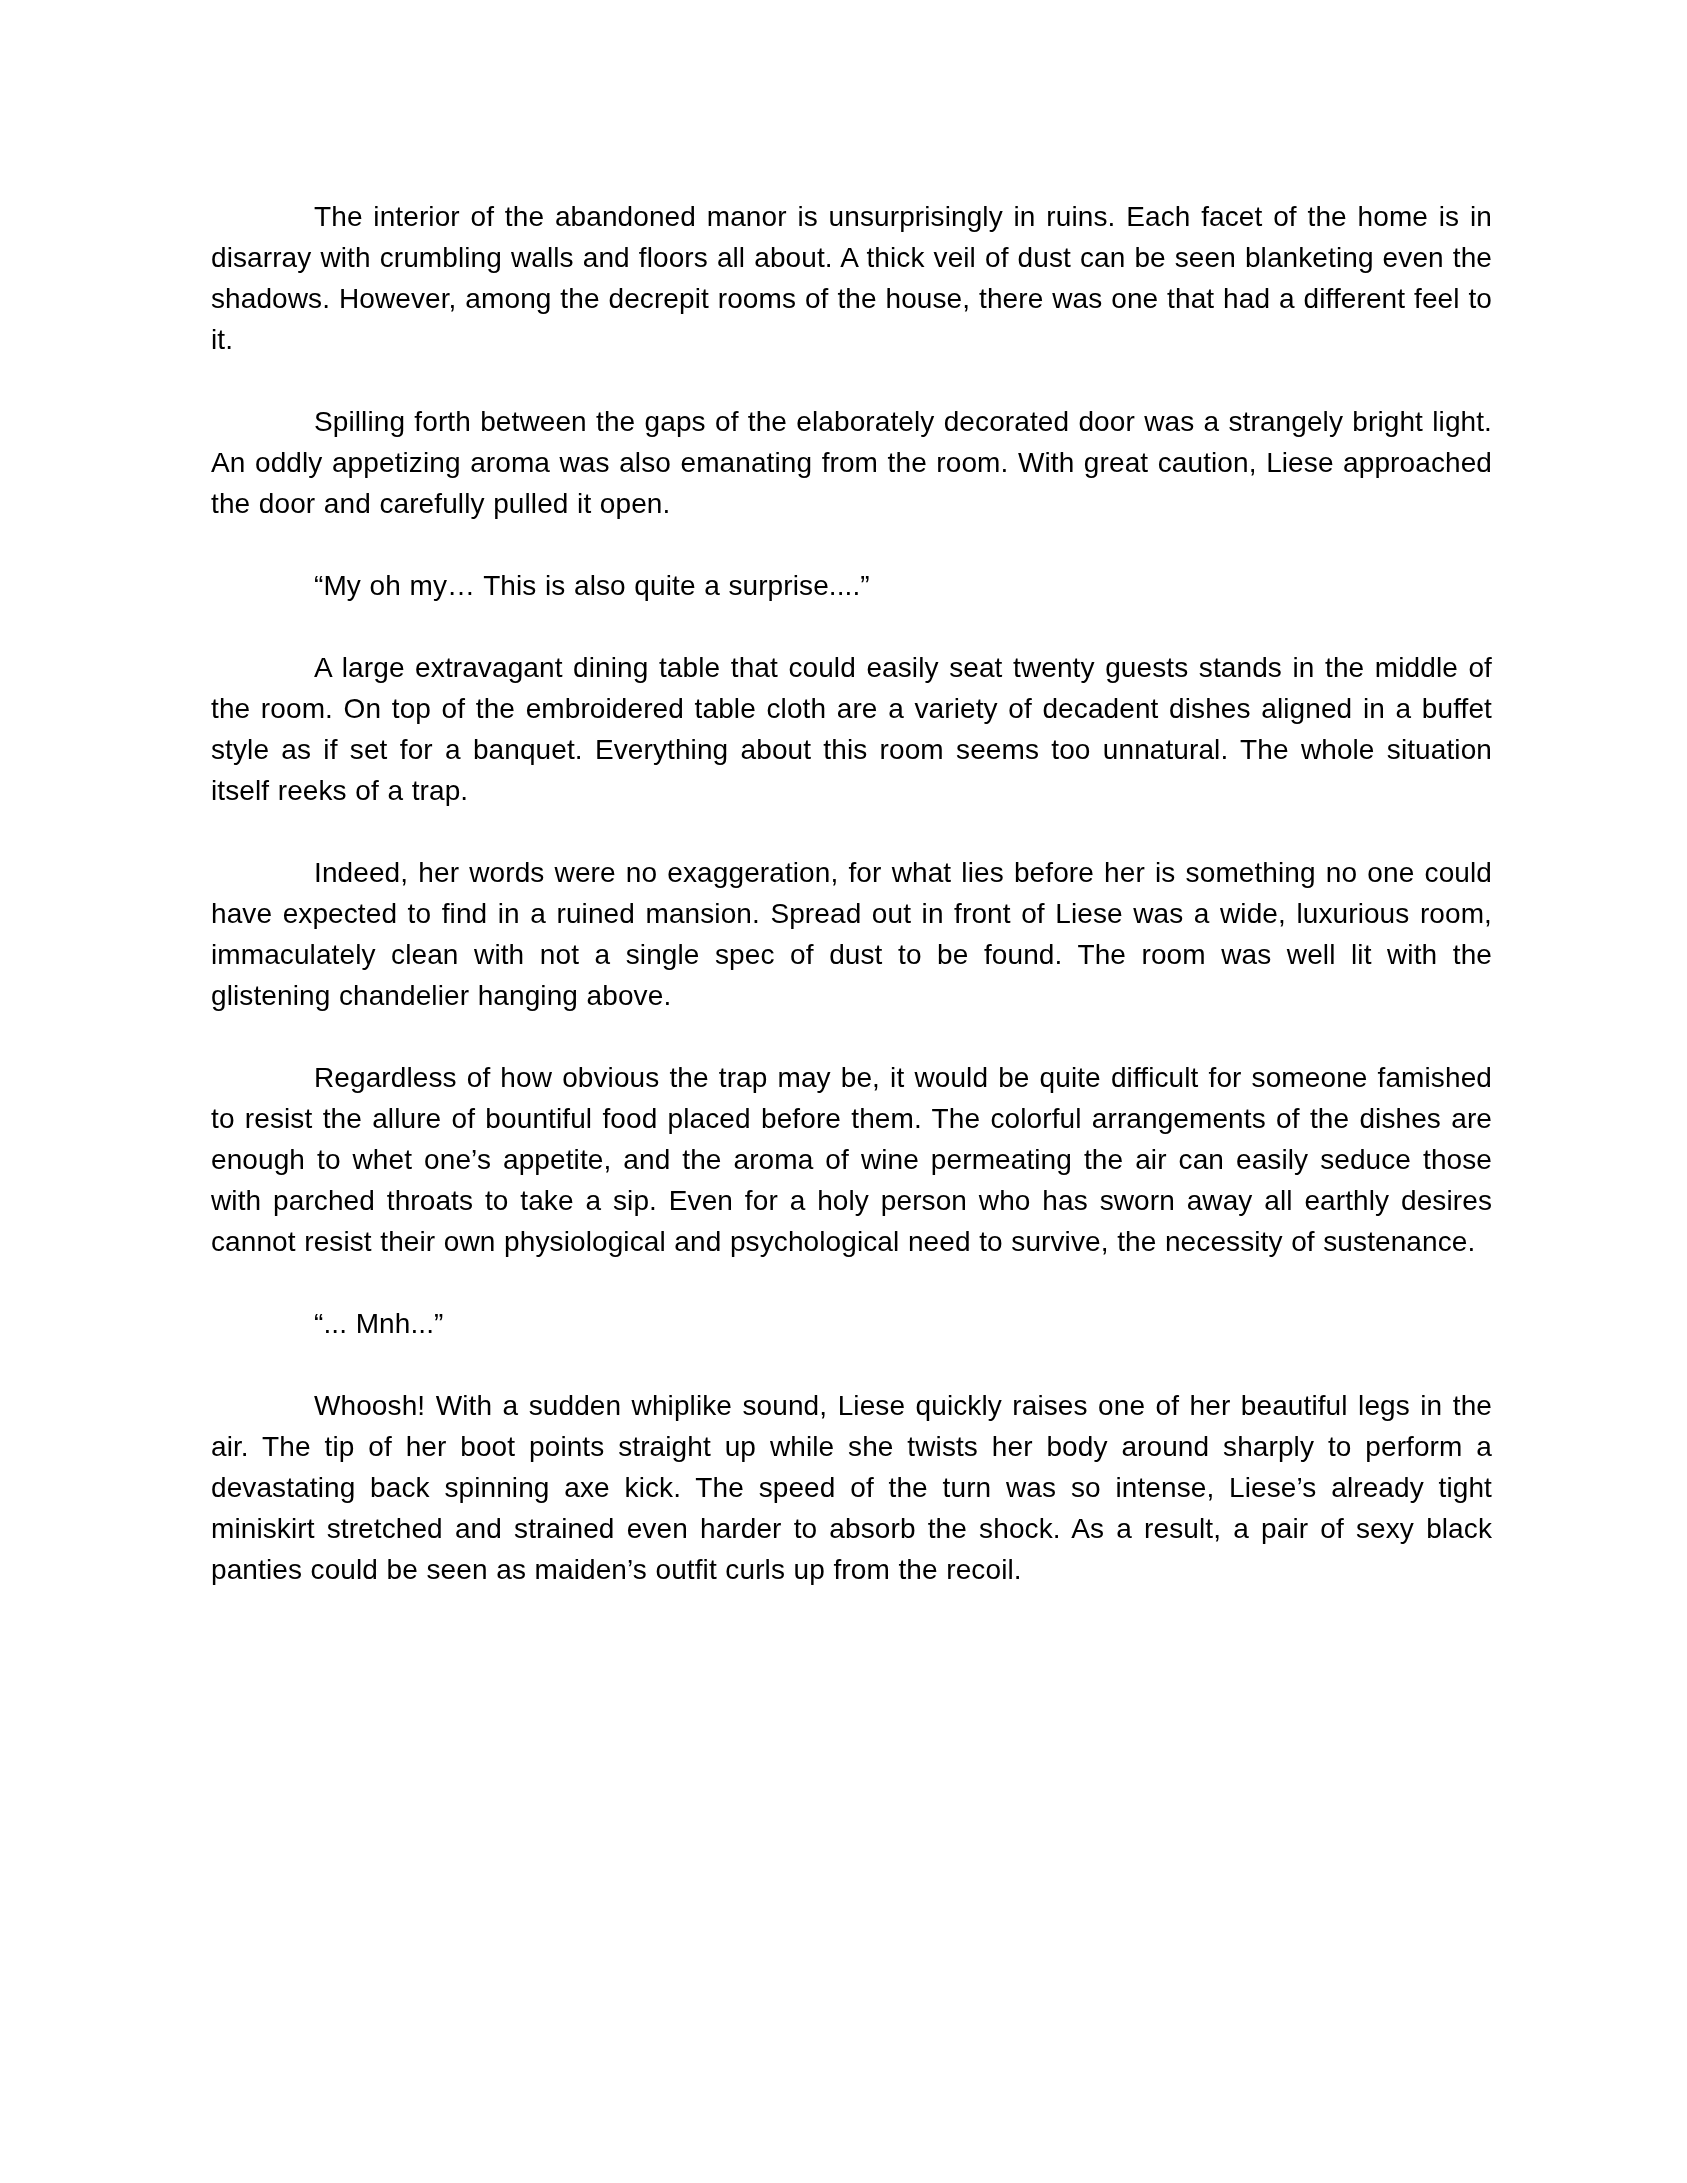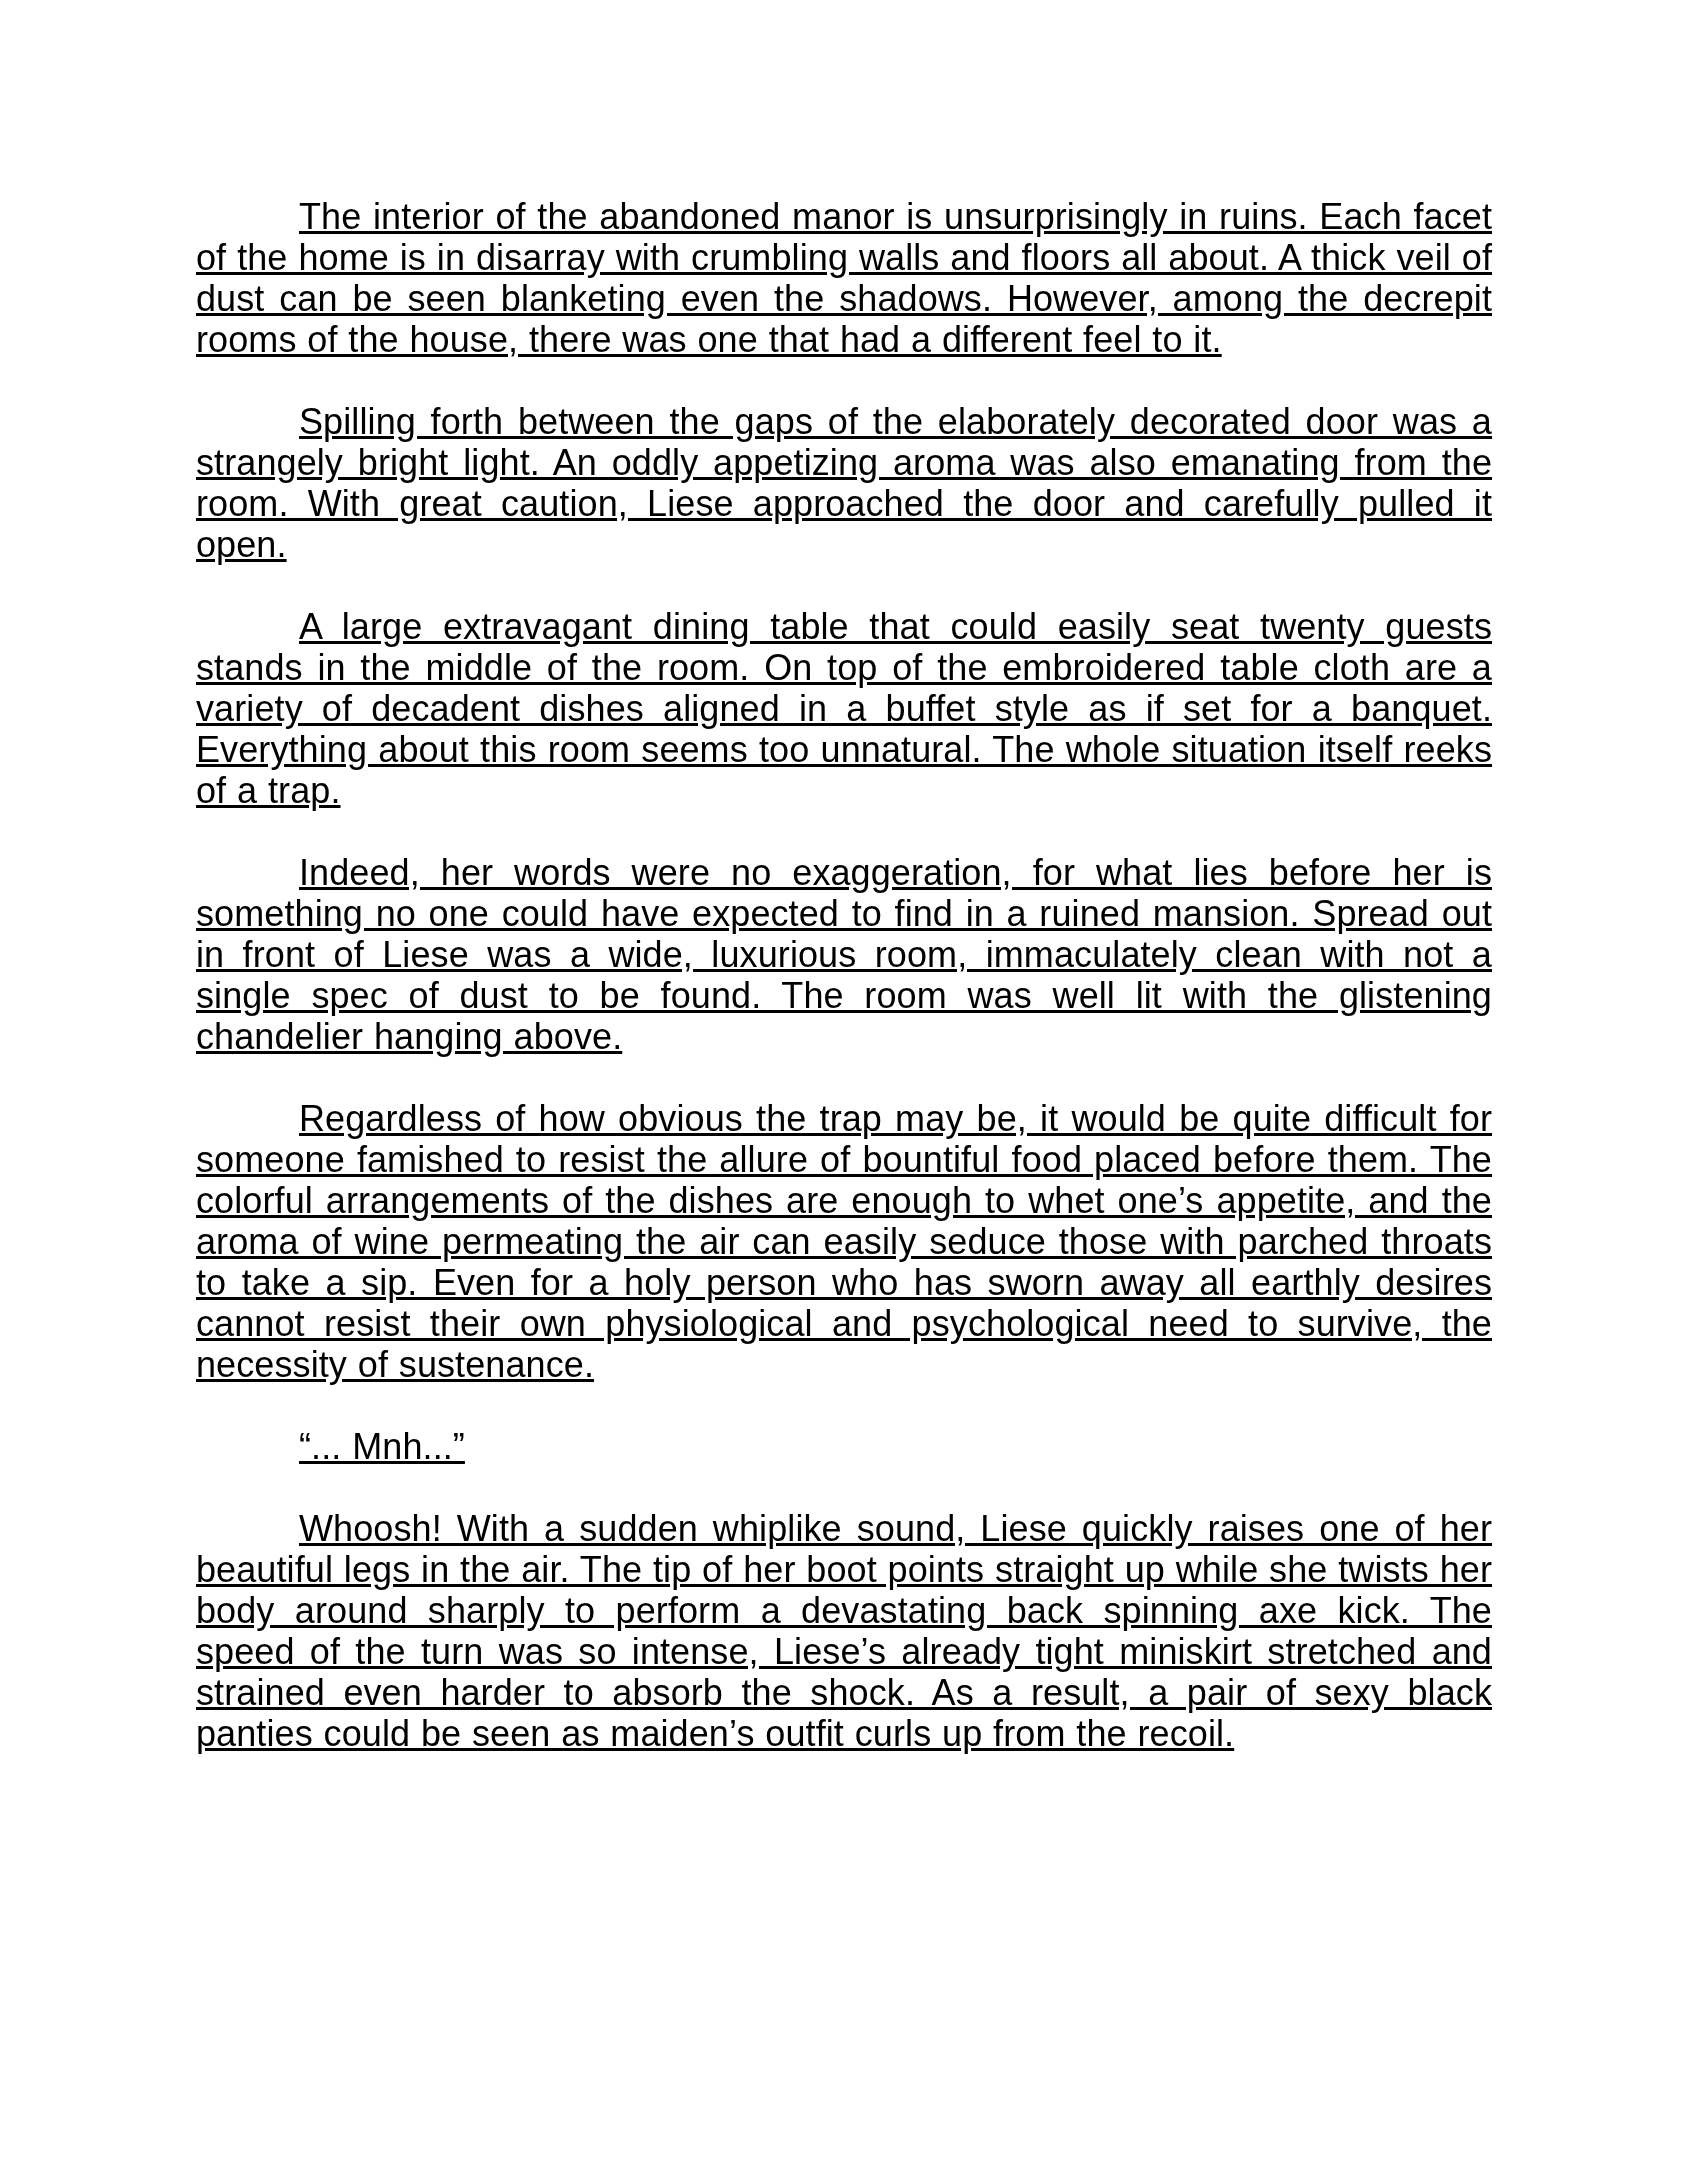--- a/index.html
+++ b/index.html
@@ -10,37 +10,37 @@
   .page {
     position: relative;
     width: 1687px;
     height: 2183px;
     background: #ffffff;
     box-sizing: border-box;
     padding: 196px 195px 0 195px;
     overflow: hidden;
   }
   .page p {
-    margin: 0 0 41px 1px;
+    margin: 0 0 41px 16px;
     text-indent: 103px;
     text-align: justify;
     color: #000000;
     font-family: "Liberation Sans", "DejaVu Sans", sans-serif;
-    font-size: 36px;
+    font-size: 28px;
     line-height: 41px;
     letter-spacing: 0.1px;
     word-spacing: 0.7px;
-    text-decoration: underline;
   }
 </style>
 </head>
 <body>
 
 <div class="page">
   <p>The interior of the abandoned manor is unsurprisingly in ruins. Each facet of the home is in disarray with crumbling walls and floors all about. A thick veil of dust can be seen blanketing even the shadows. However, among the decrepit rooms of the house, there was one that had a different feel to it.</p>
   <p>Spilling forth between the gaps of the elaborately decorated door was a strangely bright light. An oddly appetizing aroma was also emanating from the room. With great caution, Liese approached the door and carefully pulled it open.</p>
+  <p>“My oh my… This is also quite a surprise....”</p>
   <p>A large extravagant dining table that could easily seat twenty guests stands in the middle of the room. On top of the embroidered table cloth are a variety of decadent dishes aligned in a buffet style as if set for a banquet. Everything about this room seems too unnatural. The whole situation itself reeks of a trap.</p>
   <p>Indeed, her words were no exaggeration, for what lies before her is something no one could have expected to find in a ruined mansion. Spread out in front of Liese was a wide, luxurious room, immaculately clean with not a single spec of dust to be found. The room was well lit with the glistening chandelier hanging above.</p>
   <p>Regardless of how obvious the trap may be, it would be quite difficult for someone famished to resist the allure of bountiful food placed before them. The colorful arrangements of the dishes are enough to whet one’s appetite, and the aroma of wine permeating the air can easily seduce those with parched throats to take a sip. Even for a holy person who has sworn away all earthly desires cannot resist their own physiological and psychological need to survive, the necessity of sustenance.</p>
   <p>“... Mnh...”</p>
   <p>Whoosh! With a sudden whiplike sound, Liese quickly raises one of her beautiful legs in the air. The tip of her boot points straight up while she twists her body around sharply to perform a devastating back spinning axe kick. The speed of the turn was so intense, Liese’s already tight miniskirt stretched and strained even harder to absorb the shock. As a result, a pair of sexy black panties could be seen as maiden’s outfit curls up from the recoil.</p>
 </div>
 
 
 </body></html>

